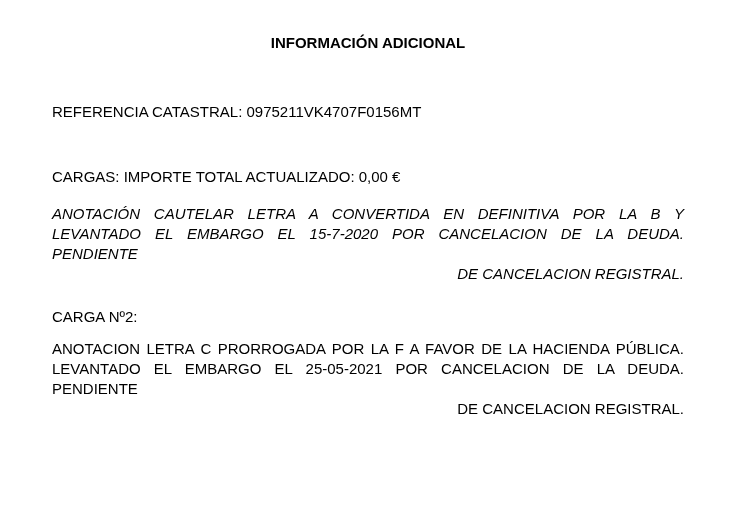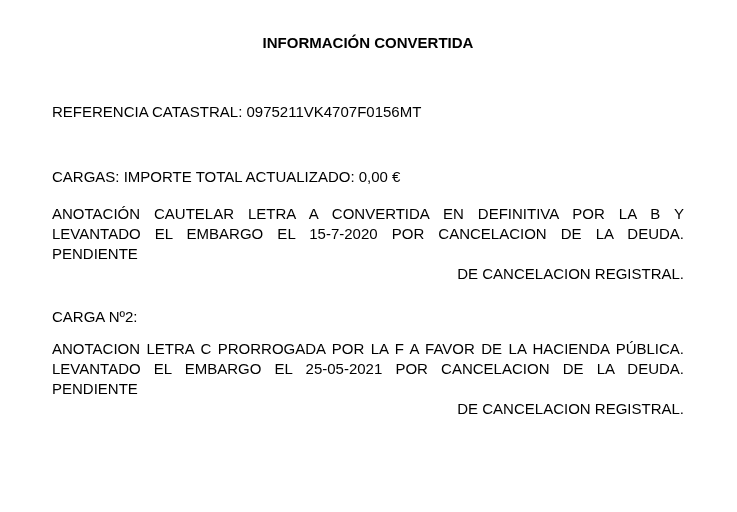--- a/index.html
+++ b/index.html
@@ -25,37 +25,37 @@
   .doc-title {
     margin: 33px 0 0 0;
     font-size: 15px;
     line-height: 20px;
     font-weight: bold;
     text-align: center;
   }
   .ref-line    { margin: 49px 0 0 0; }
   .total-line  { margin: 45px 0 0 0; }
   .charge-heading-1 { margin: 43px 0 0 0; }
-  .charge-para-1    { margin: 17px 0 16px 0; }
+  .charge-para-1    { margin: 17px 0 16px 0; font-style: italic; }
   .charge-heading-2 { margin: 23px 0 0 0; }
   .charge-para-2    { margin: 12px 0 0 0; }
   .jline {
     text-align: justify;
     text-align-last: justify;
   }
   .lline {
     text-align: right;
   }
 </style>
 </head>
 <body>
 
 <div class="page">
 
-  <div class="doc-title">INFORMACIÓN CONVERTIDA</div>
+  <div class="doc-title">INFORMACIÓN ADICIONAL</div>
 
   <div class="ref-line">REFERENCIA CATASTRAL: 0975211VK4707F0156MT</div>
 
   <div class="total-line">CARGAS: IMPORTE TOTAL ACTUALIZADO: 0,00 €</div>
 
 
   <div class="charge-para-1">
     <div class="jline">ANOTACIÓN CAUTELAR LETRA A CONVERTIDA EN DEFINITIVA POR LA B Y</div>
     <div class="jline">LEVANTADO EL EMBARGO EL 15-7-2020 POR CANCELACION DE LA DEUDA. PENDIENTE</div>
     <div class="lline">DE CANCELACION REGISTRAL.</div>

